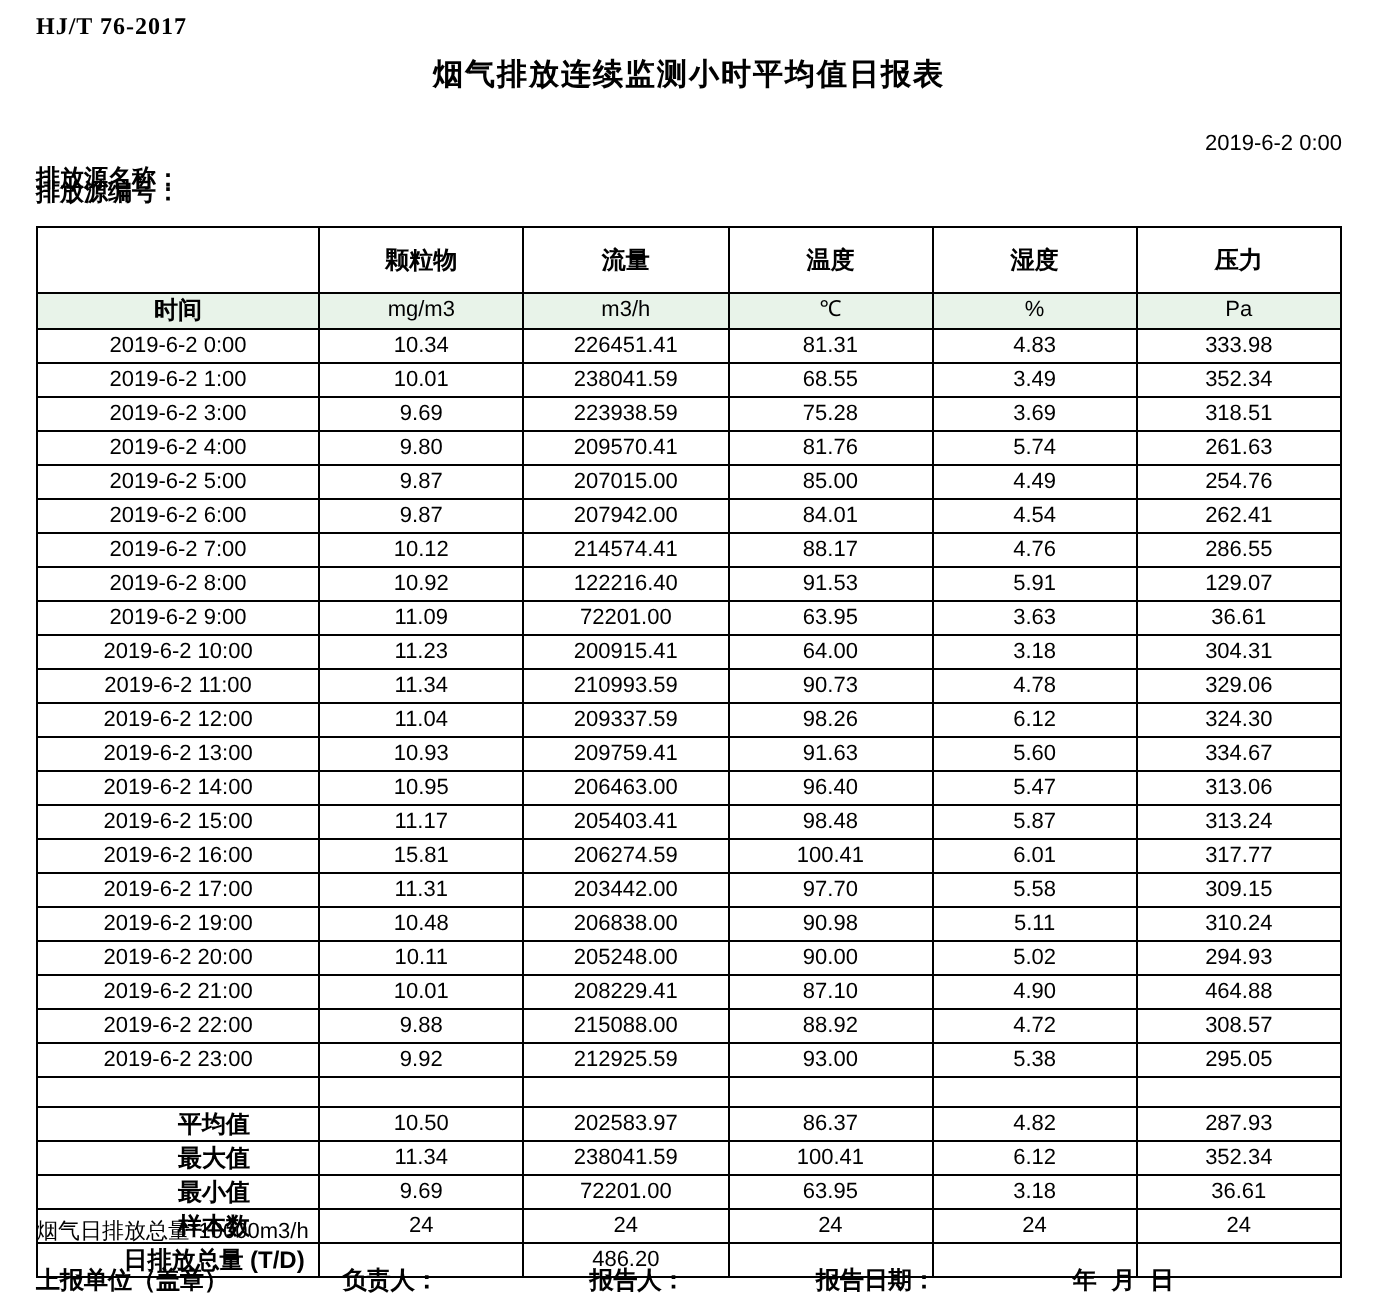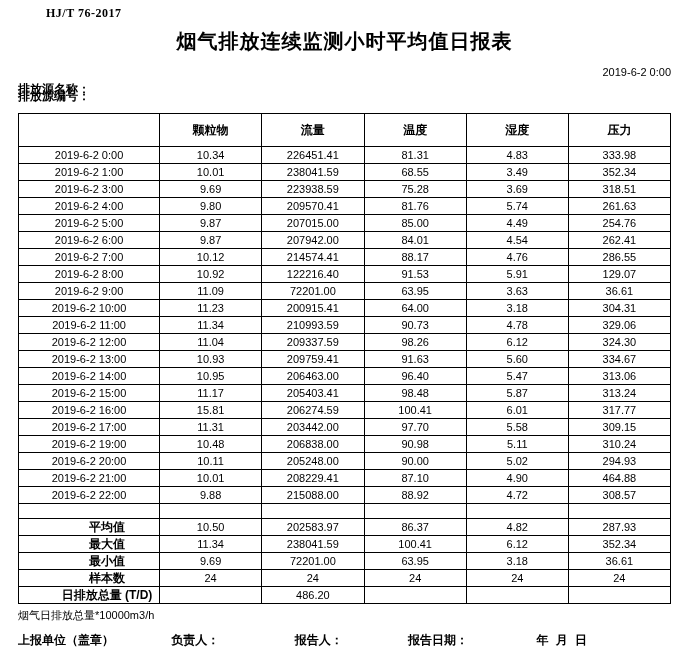--- a/index.html
+++ b/index.html
@@ -23,29 +23,28 @@
     box-sizing: border-box;
   }
   .std-code {
     position: absolute;
     left: 18px;
     top: 6px;
     font-size: 12px;
     font-weight: bold;
     font-family: "Liberation Serif", serif;
     letter-spacing: 0.5px;
-    margin-left: 28px;
   }
   .doc-title {
     position: absolute;
     left: 0;
     top: 28px;
     width: 689px;
     text-align: center;
-    font-size: 20px;
+    font-size: 15px;
     font-weight: bold;
     letter-spacing: 1px;
   }
   .src-name {
     position: absolute;
     left: 18px;
     top: 65px;
     font-size: 12px;
     font-weight: bold;
     margin-top: 16px;
@@ -148,20 +147,28 @@
   <table class="main">
     <tbody>
       <tr class="hdr-params">
         <td class="col-time"></td>
         <td class="col-data">颗粒物</td>
         <td class="col-data">流量</td>
         <td class="col-data">温度</td>
         <td class="col-data">湿度</td>
         <td class="col-data">压力</td>
       </tr>
+      <tr class="hdr-units">
+        <td class="unit-time">时间</td>
+        <td>mg/m3</td>
+        <td>m3/h</td>
+        <td>℃</td>
+        <td>%</td>
+        <td>Pa</td>
+      </tr>
 
       <tr class="data-row">
         <td>2019-6-2 0:00</td>
         <td>10.34</td>
         <td>226451.41</td>
         <td>81.31</td>
         <td>4.83</td>
         <td>333.98</td>
       </tr>
       <tr class="data-row">
@@ -316,20 +323,28 @@
         <td>4.90</td>
         <td>464.88</td>
       </tr>
       <tr class="data-row">
         <td>2019-6-2 22:00</td>
         <td>9.88</td>
         <td>215088.00</td>
         <td>88.92</td>
         <td>4.72</td>
         <td>308.57</td>
+      </tr>
+      <tr class="data-row">
+        <td>2019-6-2 23:00</td>
+        <td>9.92</td>
+        <td>212925.59</td>
+        <td>93.00</td>
+        <td>5.38</td>
+        <td>295.05</td>
       </tr>
 
       <tr class="blank-row">
         <td></td>
         <td></td>
         <td></td>
         <td></td>
         <td></td>
         <td></td>
       </tr>

